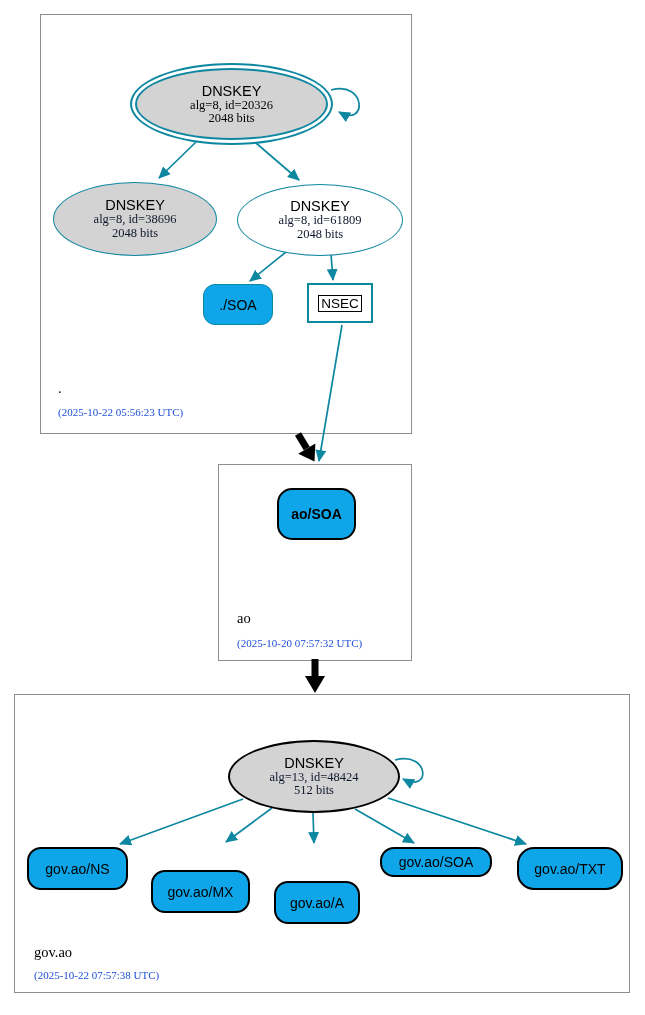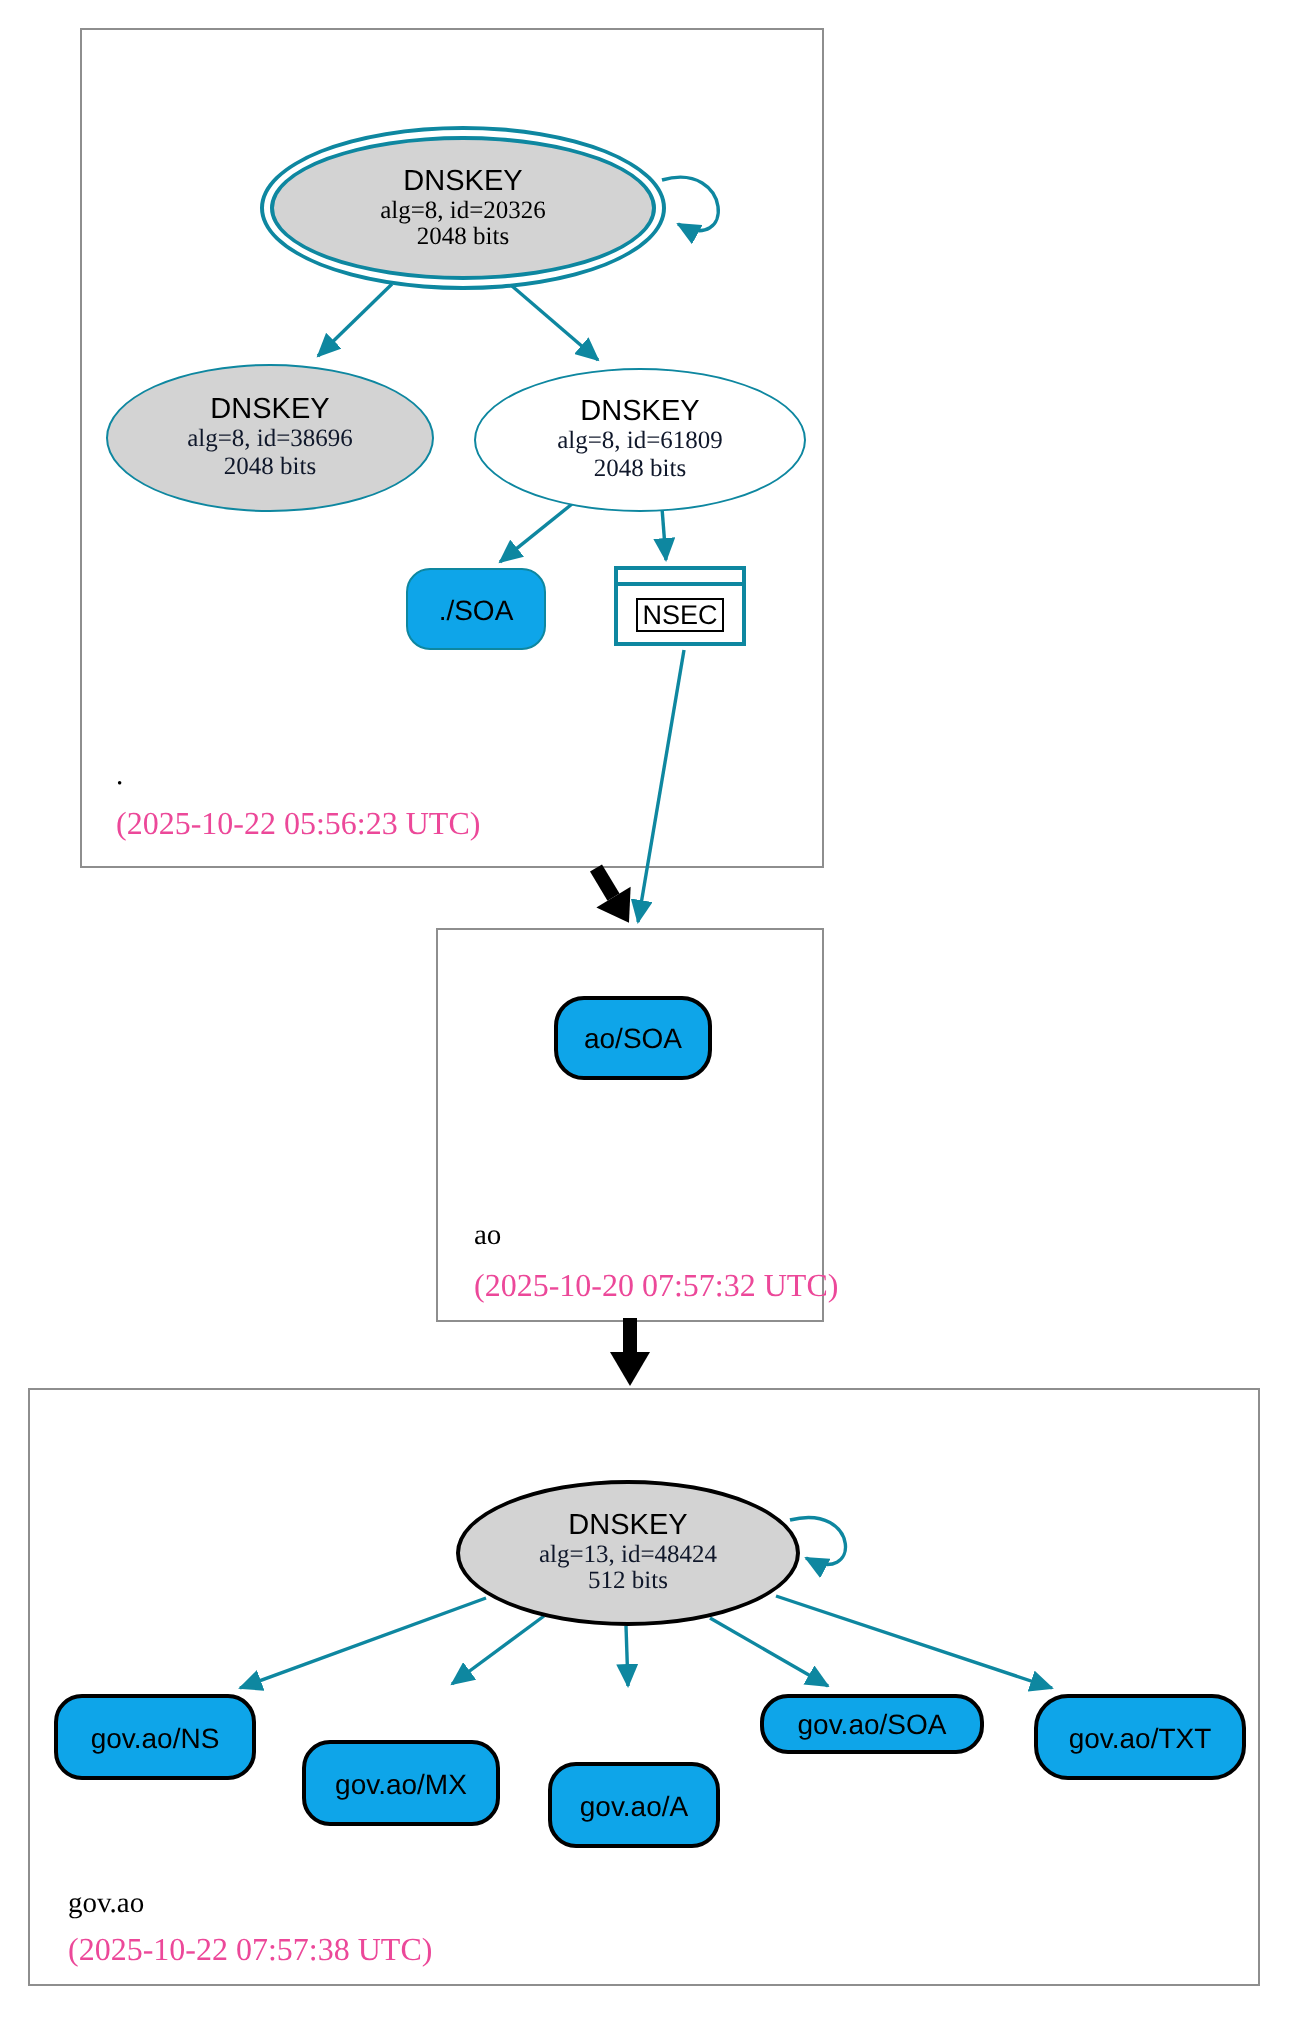--- a/index.html
+++ b/index.html
@@ -26,31 +26,31 @@
   .zsk{border:1.7px solid #0e87a0;}
   .fill-gray{background:#d3d3d3;}
   .fill-white{background:#ffffff;}
   .rrbox{
     border-radius:14px;display:flex;align-items:center;justify-content:center;
     font-size:14px;color:#000;background:#0ea5e9;
   }
   .rr-teal{border:1.7px solid #0e87a0;border-radius:12px;}
   .rr-black{border:2px solid #000000;}
   .nsec{
-    border:2.5px solid #0e87a0;background:#fff;display:flex;flex-direction:column;
+    border:2.5px solid #0e87a0;background:#fff;display:flex;flex-direction:row;
   }
   .nsec .strip{height:6px;border-bottom:2.5px solid #0e87a0;}
   .nsec .cell{flex:1;display:flex;align-items:center;justify-content:center;}
   .nsec .cell span{border:1px solid #000;padding:0 2px;font-size:13.5px;line-height:15px;color:#000;}
   .dnskey-black{border:2.5px solid #000;}
   .zone-name{
     position:absolute;font-family:"Liberation Serif",serif;font-size:14.5px;color:#000;z-index:8;line-height:16px;
   }
   .zone-ts{
-    position:absolute;font-family:"Liberation Serif",serif;font-size:16px;color:#ec4899;z-index:8;line-height:15px;text-align:center;
+    position:absolute;font-family:"Liberation Serif",serif;font-size:11px;color:#1d4ed8;z-index:8;line-height:15px;text-align:center;
   }
 </style>
 </head>
 <body>
 
 <div id="stage">
 
   <div class="zone-box" style="left:40px;top:14px;width:372px;height:420px;"></div>
   <div class="zone-box" style="left:218px;top:464px;width:194px;height:197px;"></div>
   <div class="zone-box" style="left:14px;top:694px;width:616px;height:299px;"></div>
@@ -115,21 +115,21 @@
   <div class="node nsec" style="left:307px;top:283px;width:66px;height:40px;">
     <div class="strip"></div>
     <div class="cell">
       <span>NSEC</span>
     </div>
   </div>
 
   <div class="zone-name" style="left:58px;top:380px;">.</div>
   <div class="zone-ts" style="left:58px;top:405px;">(2025-10-22 05:56:23 UTC)</div>
 
-  <div class="node rrbox rr-black" style="left:277px;top:498px;width:79px;height:42px;border-radius:15px;">
+  <div class="node rrbox rr-black" style="left:277px;top:488px;width:79px;height:52px;border-radius:15px;font-weight:bold;">
     <span>ao/SOA</span>
   </div>
 
   <div class="zone-name" style="left:237px;top:610px;">ao</div>
   <div class="zone-ts" style="left:237px;top:636px;">(2025-10-20 07:57:32 UTC)</div>
 
   <div class="node ellipse dnskey-black fill-gray" style="left:228px;top:740px;width:172px;height:73px;">
     <div class="t1">DNSKEY</div>
     <div class="t2">alg=13, id=48424</div>
     <div class="t3">512 bits</div>

